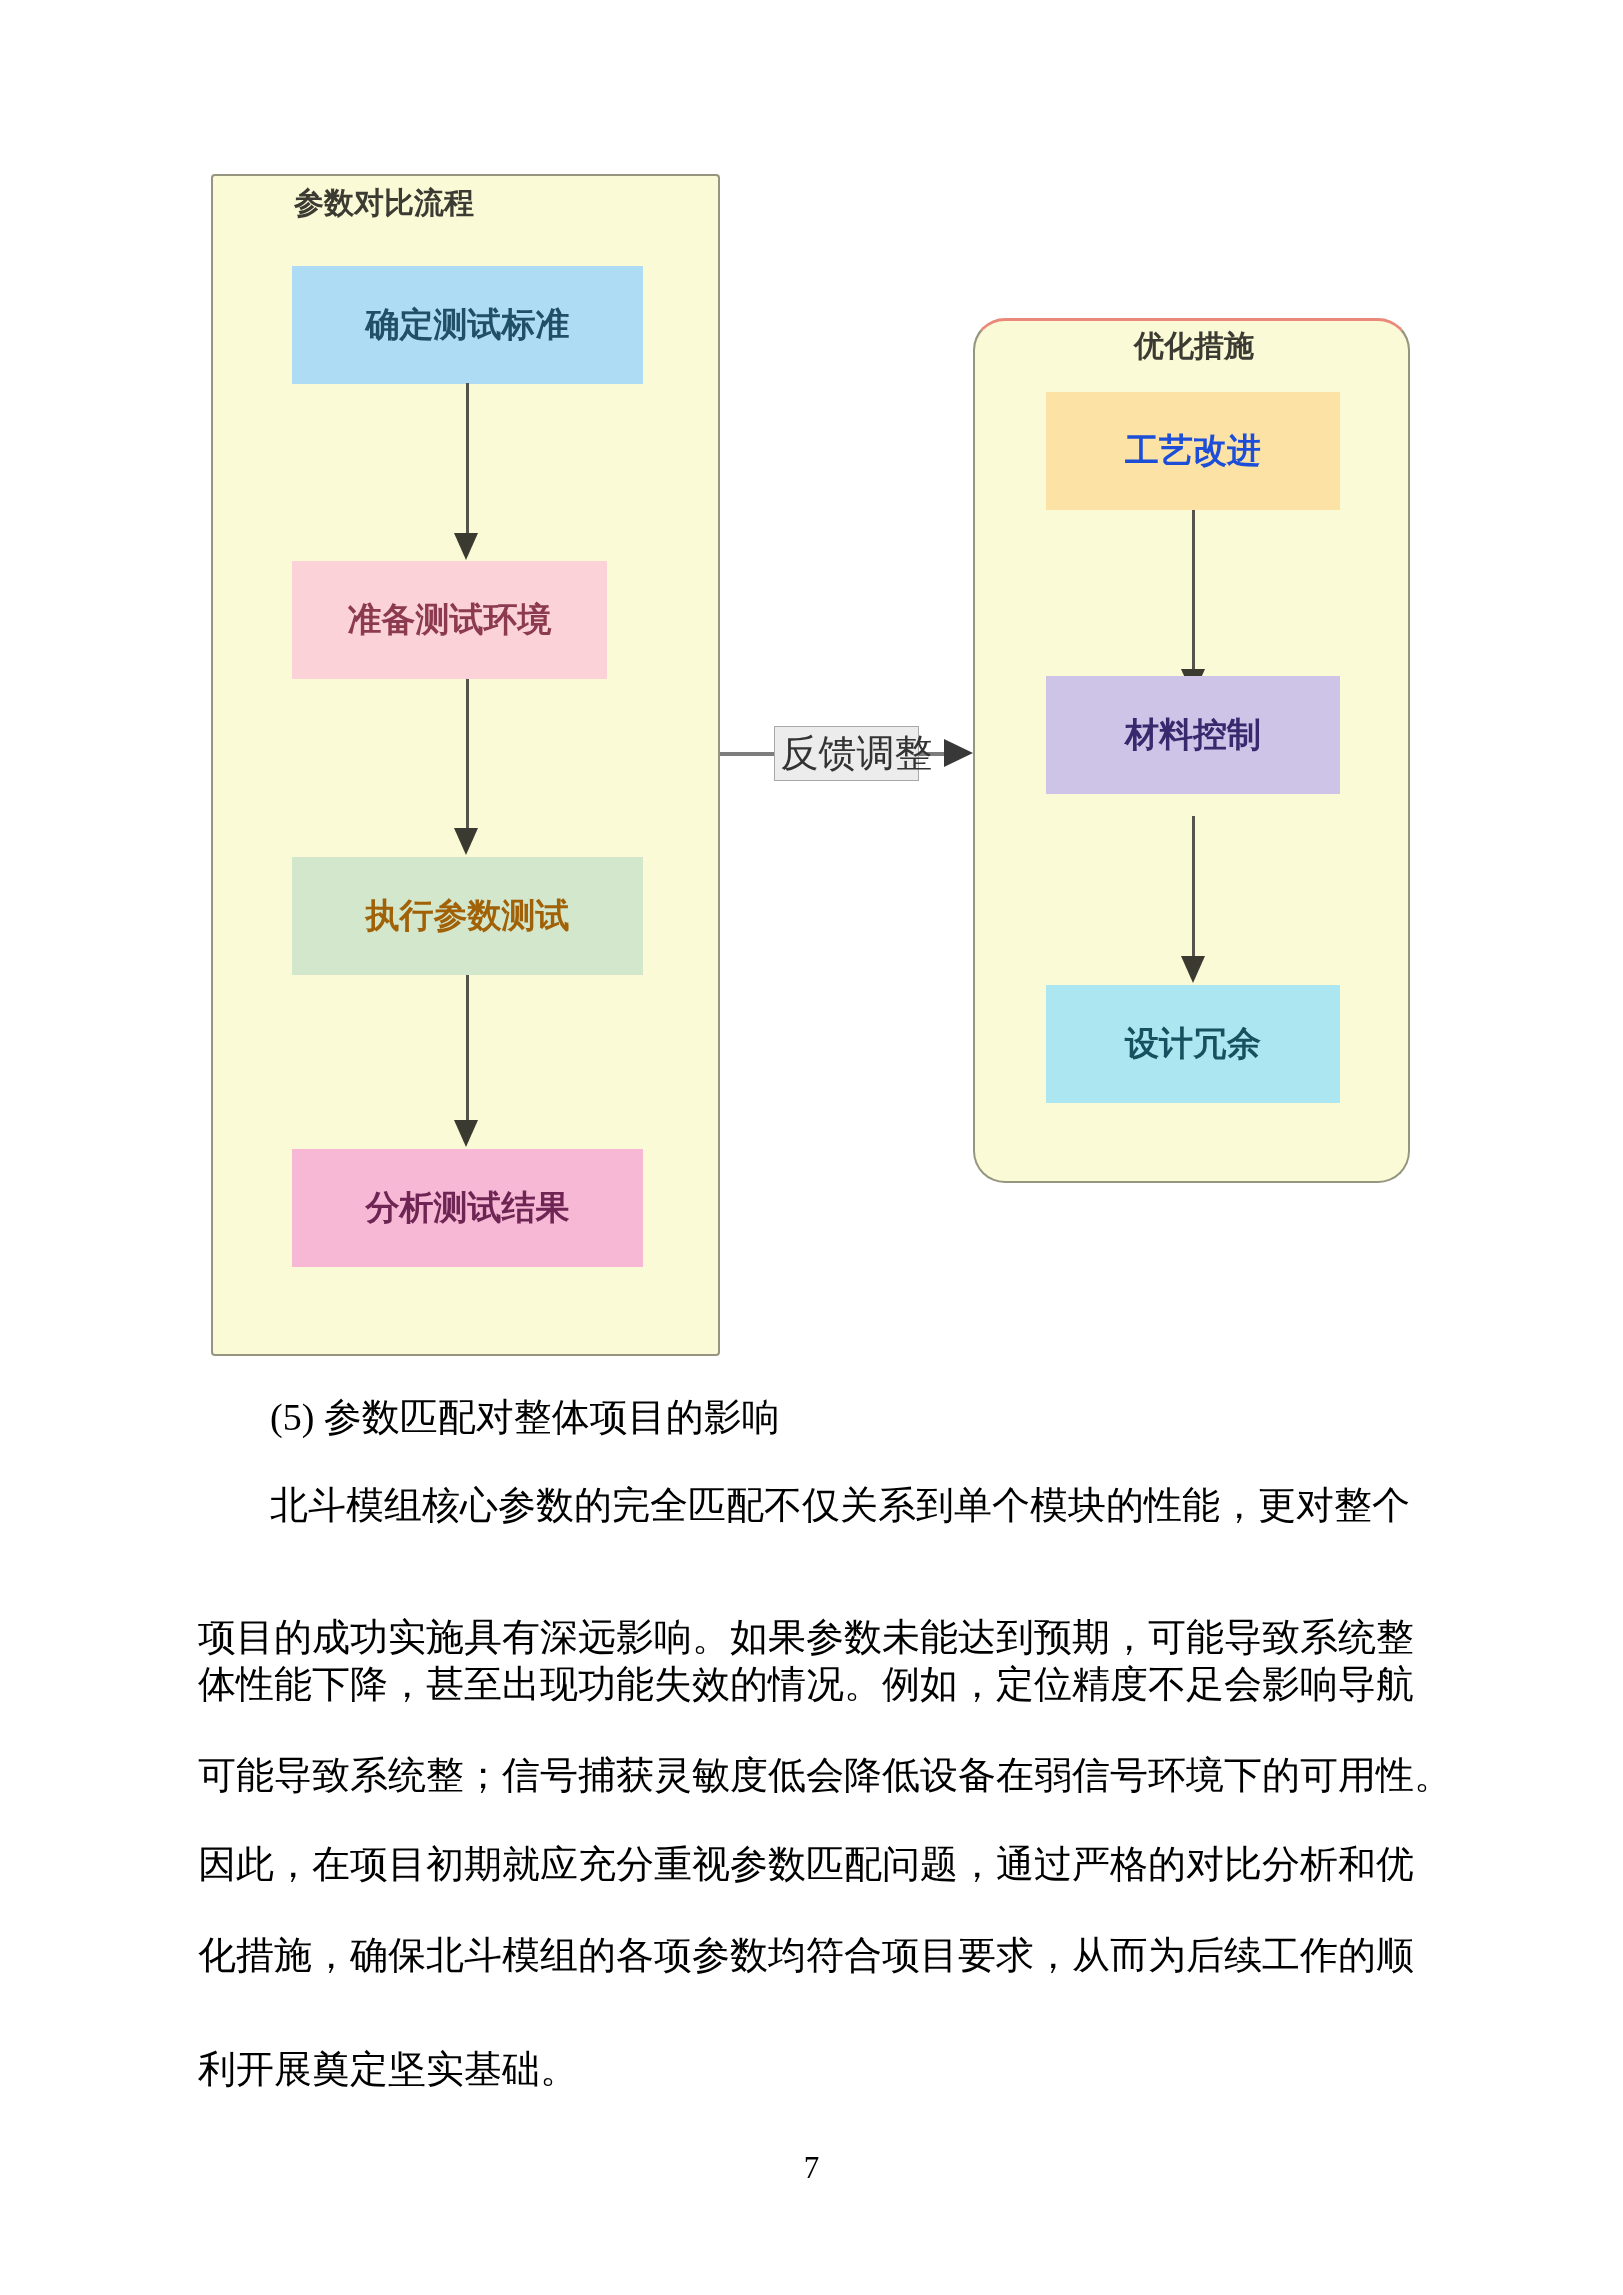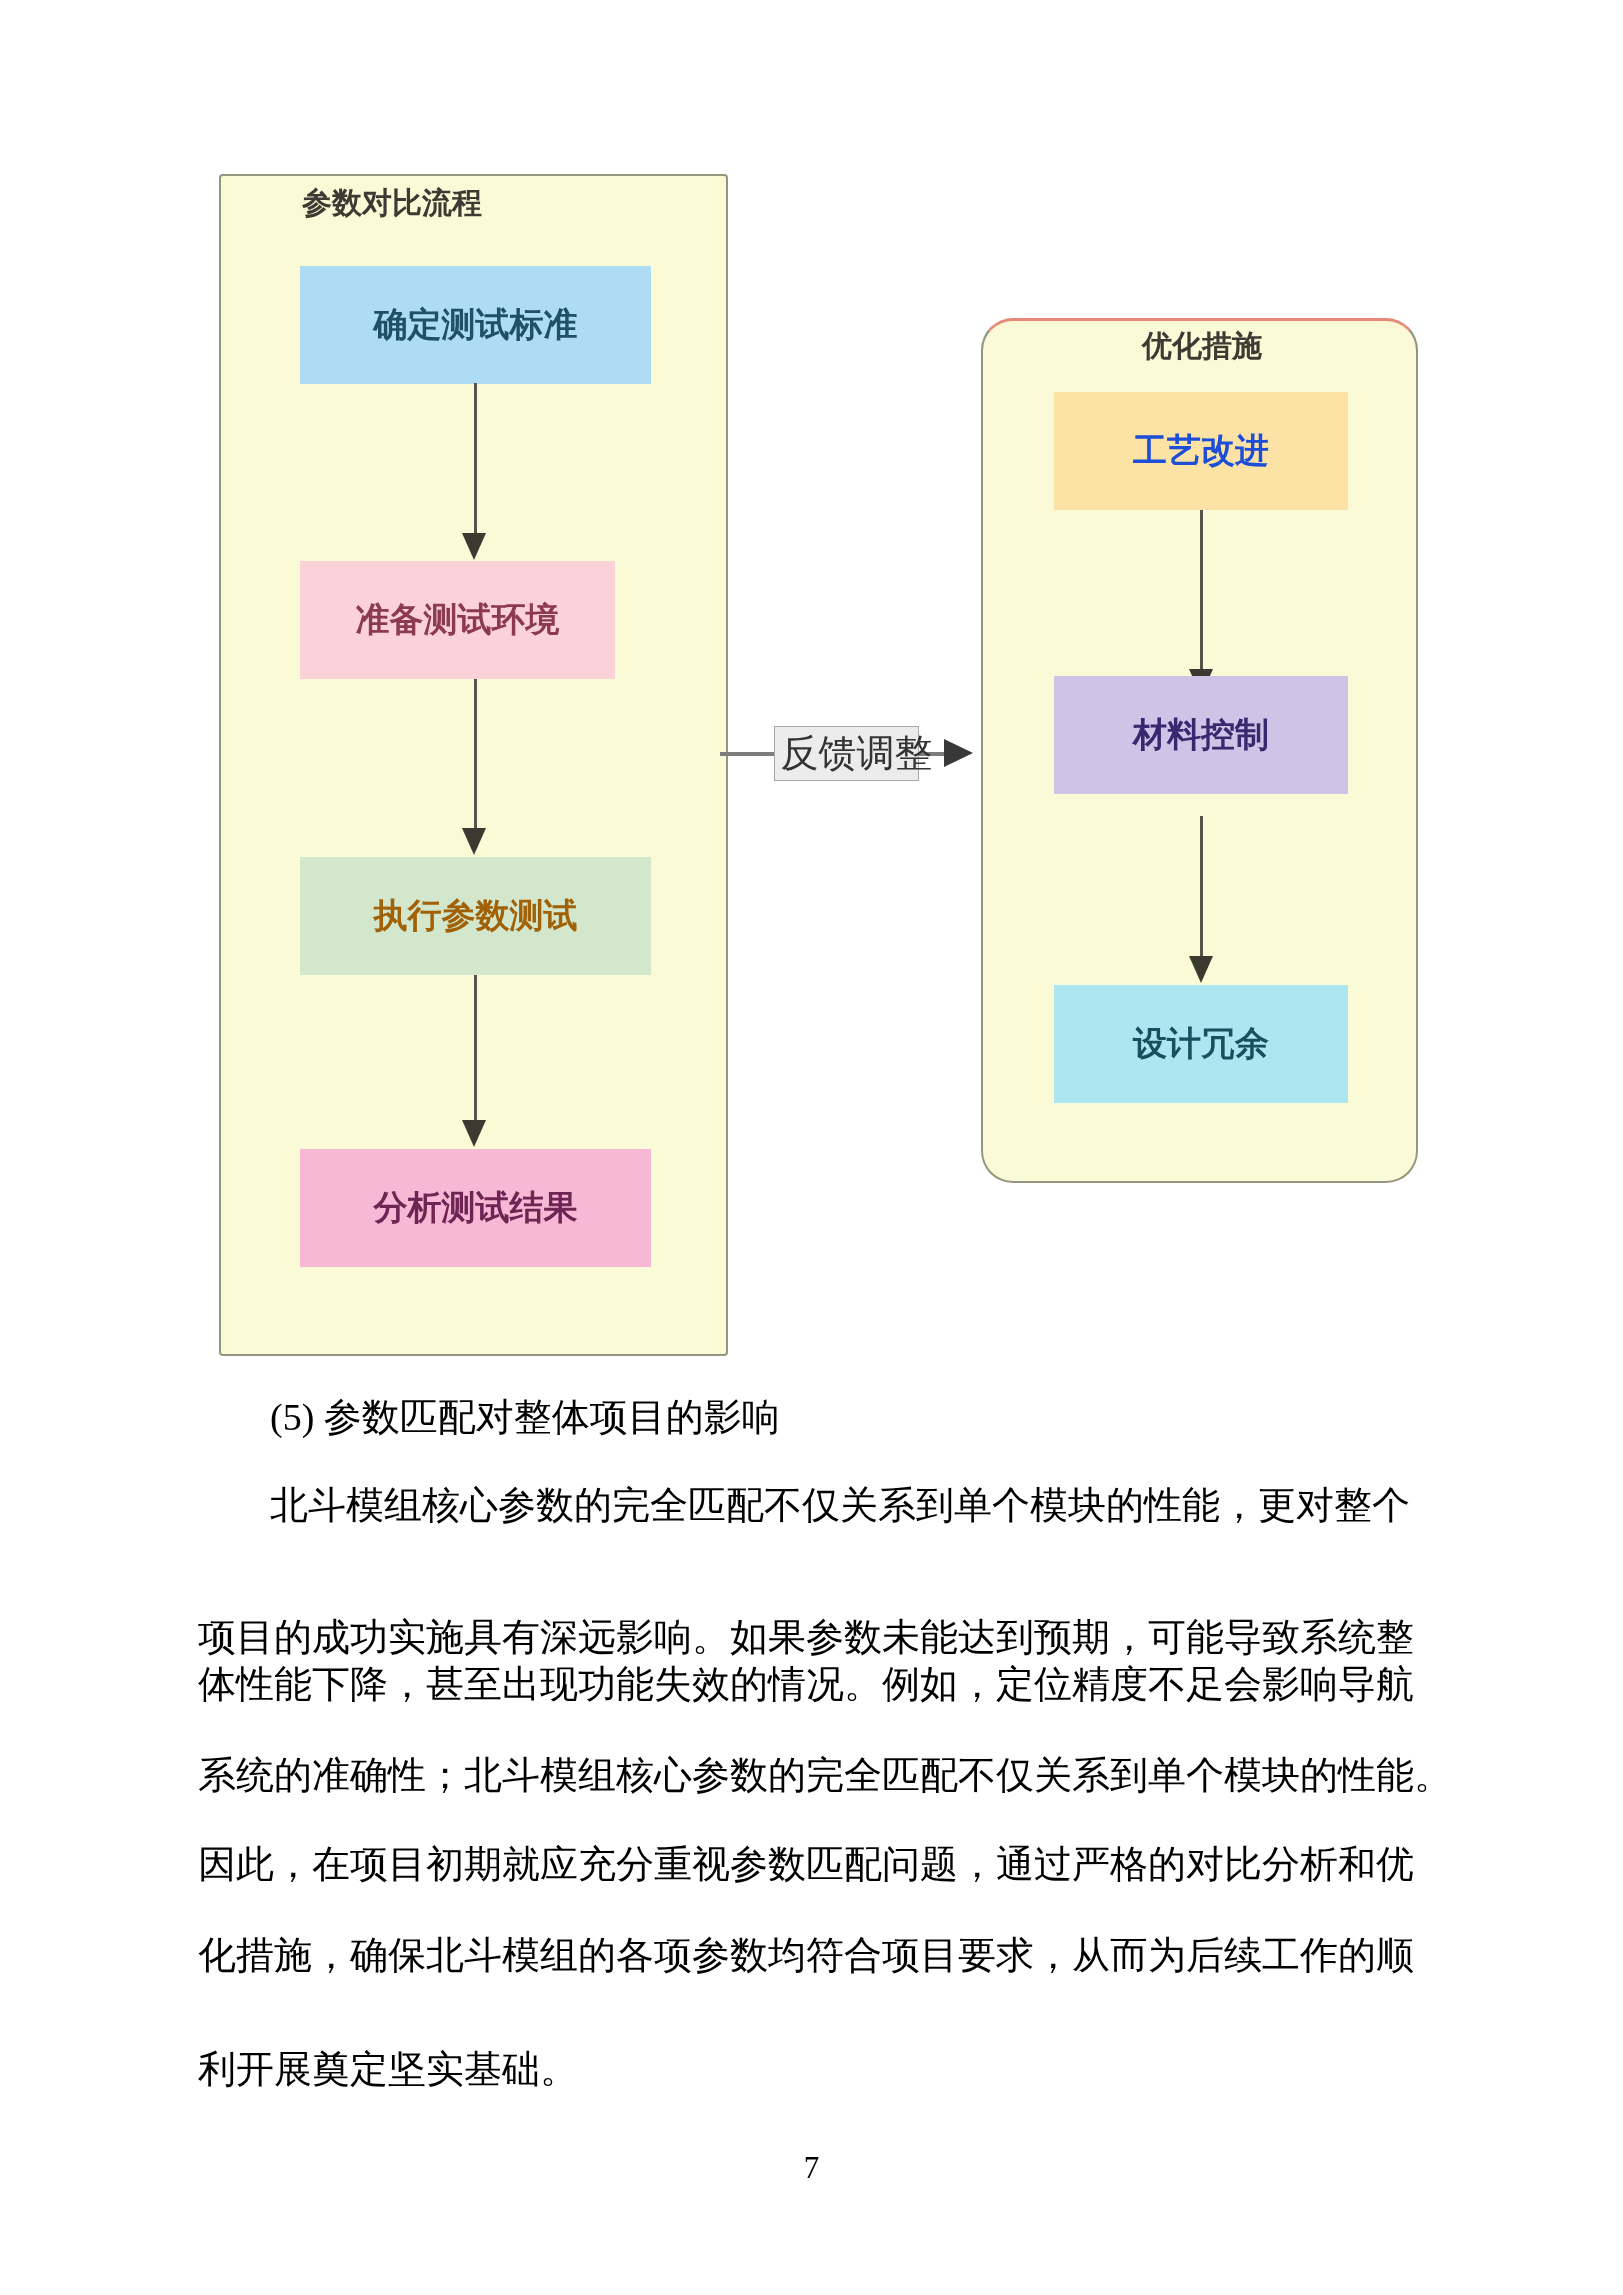--- a/index.html
+++ b/index.html
@@ -10,21 +10,20 @@
     overflow:hidden;
     font-family:"Liberation Sans","DejaVu Sans",sans-serif;
   }
   
   .container{
     position:absolute;
     background:#fbfad6;
     border:2px solid #959580;
     border-radius:3.9px;
     box-sizing:border-box;
-    margin-left:8px;
   }
   .container-right{
     border-top:3.3px solid #e8897a;
   }
   .container-title{
     position:absolute;
     transform:translateX(-50%);
     font-size:30px;
     color:#3b3b33;
     font-weight:600;
@@ -139,21 +138,21 @@
         <span>设计冗余</span>
       </div>
     </div>
   </div>
 
   <div>
     <div class="heading" style="top:1392px;">(5) 参数匹配对整体项目的影响</div>
     <div class="pline pline-indent" style="top:1480px;">北斗模组核心参数的完全匹配不仅关系到单个模块的性能，更对整个</div>
     <div class="pline" style="top:1612px;">项目的成功实施具有深远影响。如果参数未能达到预期，可能导致系统整</div>
     <div class="pline" style="top:1659px;">体性能下降，甚至出现功能失效的情况。例如，定位精度不足会影响导航</div>
-    <div class="pline" style="top:1750px;">系统的准确性；北斗模组核心参数的完全匹配不仅关系到单个模块的性能。</div>
+    <div class="pline" style="top:1750px;">可能导致系统整；信号捕获灵敏度低会降低设备在弱信号环境下的可用性。</div>
     <div class="pline" style="top:1839px;">因此，在项目初期就应充分重视参数匹配问题，通过严格的对比分析和优</div>
     <div class="pline" style="top:1930px;">化措施，确保北斗模组的各项参数均符合项目要求，从而为后续工作的顺</div>
     <div class="pline" style="top:2019px;margin-top:25px;">利开展奠定坚实基础。</div>
   </div>
 
   <div class="page-number">7</div>
 </div>
 
 
 </body></html>

